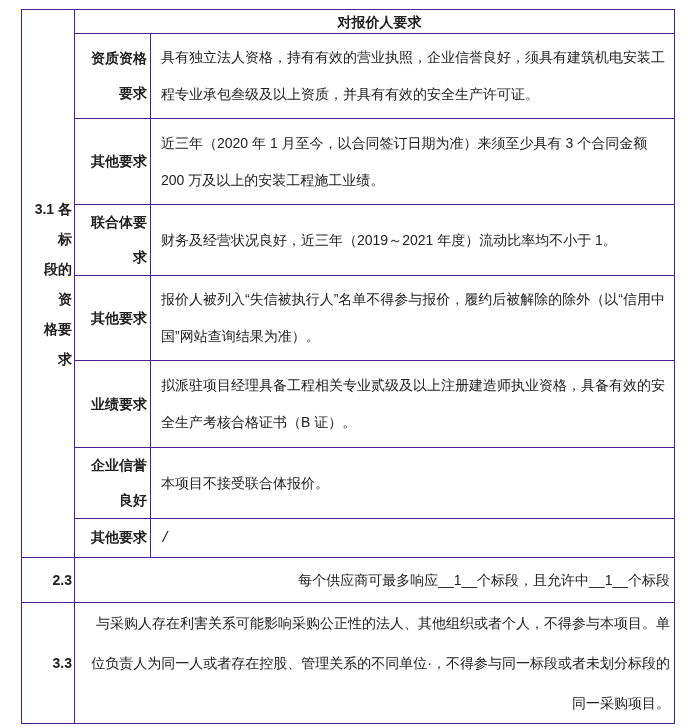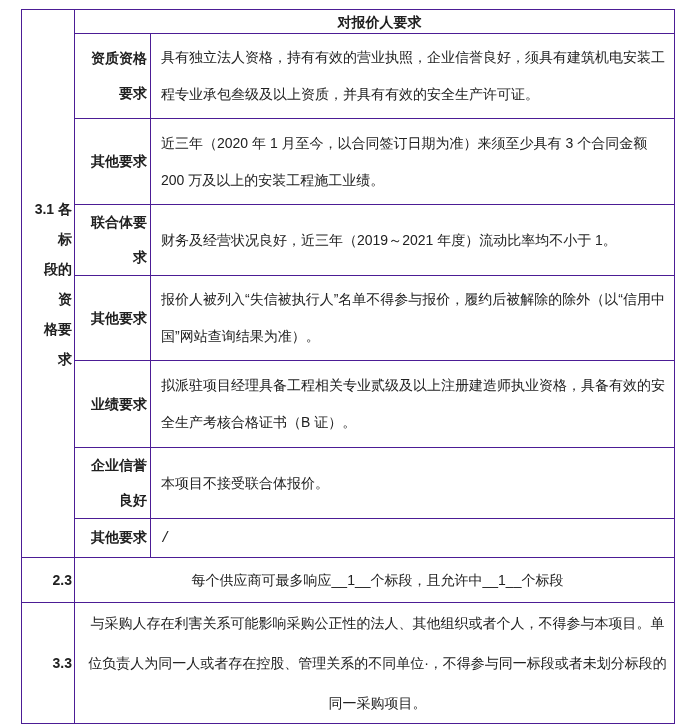--- a/index.html
+++ b/index.html
@@ -54,21 +54,21 @@
     padding: 0 3px;
   }
   td.row-content {
     padding: 0 2px 0 3px;
     line-height: 37px;
     text-align: left;
   }
   td.span-content {
     padding: 0 4px 0 5px;
     line-height: 40px;
-    text-align: center;
+    text-align: right;
   }
   tr.h85 { height: 85px; }
   tr.h86 { height: 86px; }
   tr.h46 { height: 46px; }
   tr.h87 { height: 87px; }
   tr.h45 { height: 45px; }
   tr.h47 { height: 39px; font-family: Liberation Mono, monospace; }
   tr.h121 { height: 121px; }
 </style>
 </head>

